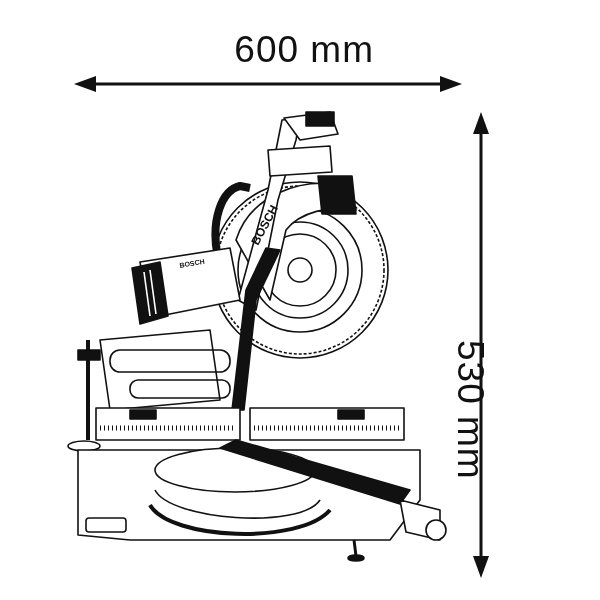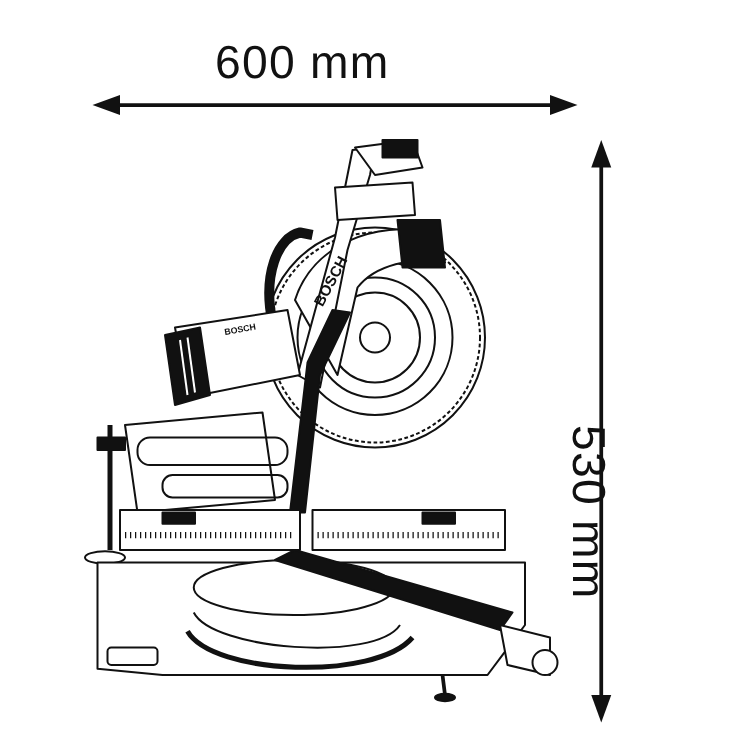--- a/index.html
+++ b/index.html
@@ -1,18 +1,18 @@
 <!DOCTYPE html>
 <html><head>
   <meta charset="utf-8">
   <style>
     html, body { margin: 0; padding: 0; background: #ffffff; }
     body { width: 600px; height: 600px; position: relative; overflow: hidden; font-family: "Liberation Sans", sans-serif; }
     .canvas { position: absolute; left: 0; top: 0; width: 600px; height: 600px; }
-    .dim-label-h { position: absolute; left: 172px; top: 30px; width: 190px; text-align: left; font-size: 37px; color: #111; letter-spacing: 1px; line-height: 40px; }
+    .dim-label-h { position: absolute; left: 184px; top: 30px; width: 190px; text-align: right; font-size: 37px; color: #111; letter-spacing: 1px; line-height: 40px; }
     .dim-label-v { position: absolute; left: 490px; top: 340px; font-size: 37px; color: #111; letter-spacing: 1px; line-height: 40px; transform-origin: 0 0; transform: translate(0,0) rotate(90deg); white-space: nowrap; }
     .logo-text { font-family: "Liberation Sans", sans-serif; font-weight: bold; }
   </style>
 </head>
 <body>
 
 <div class="canvas">
   <svg width="600" height="600" viewBox="0 0 600 600" xmlns="http://www.w3.org/2000/svg">
 
     <g>

